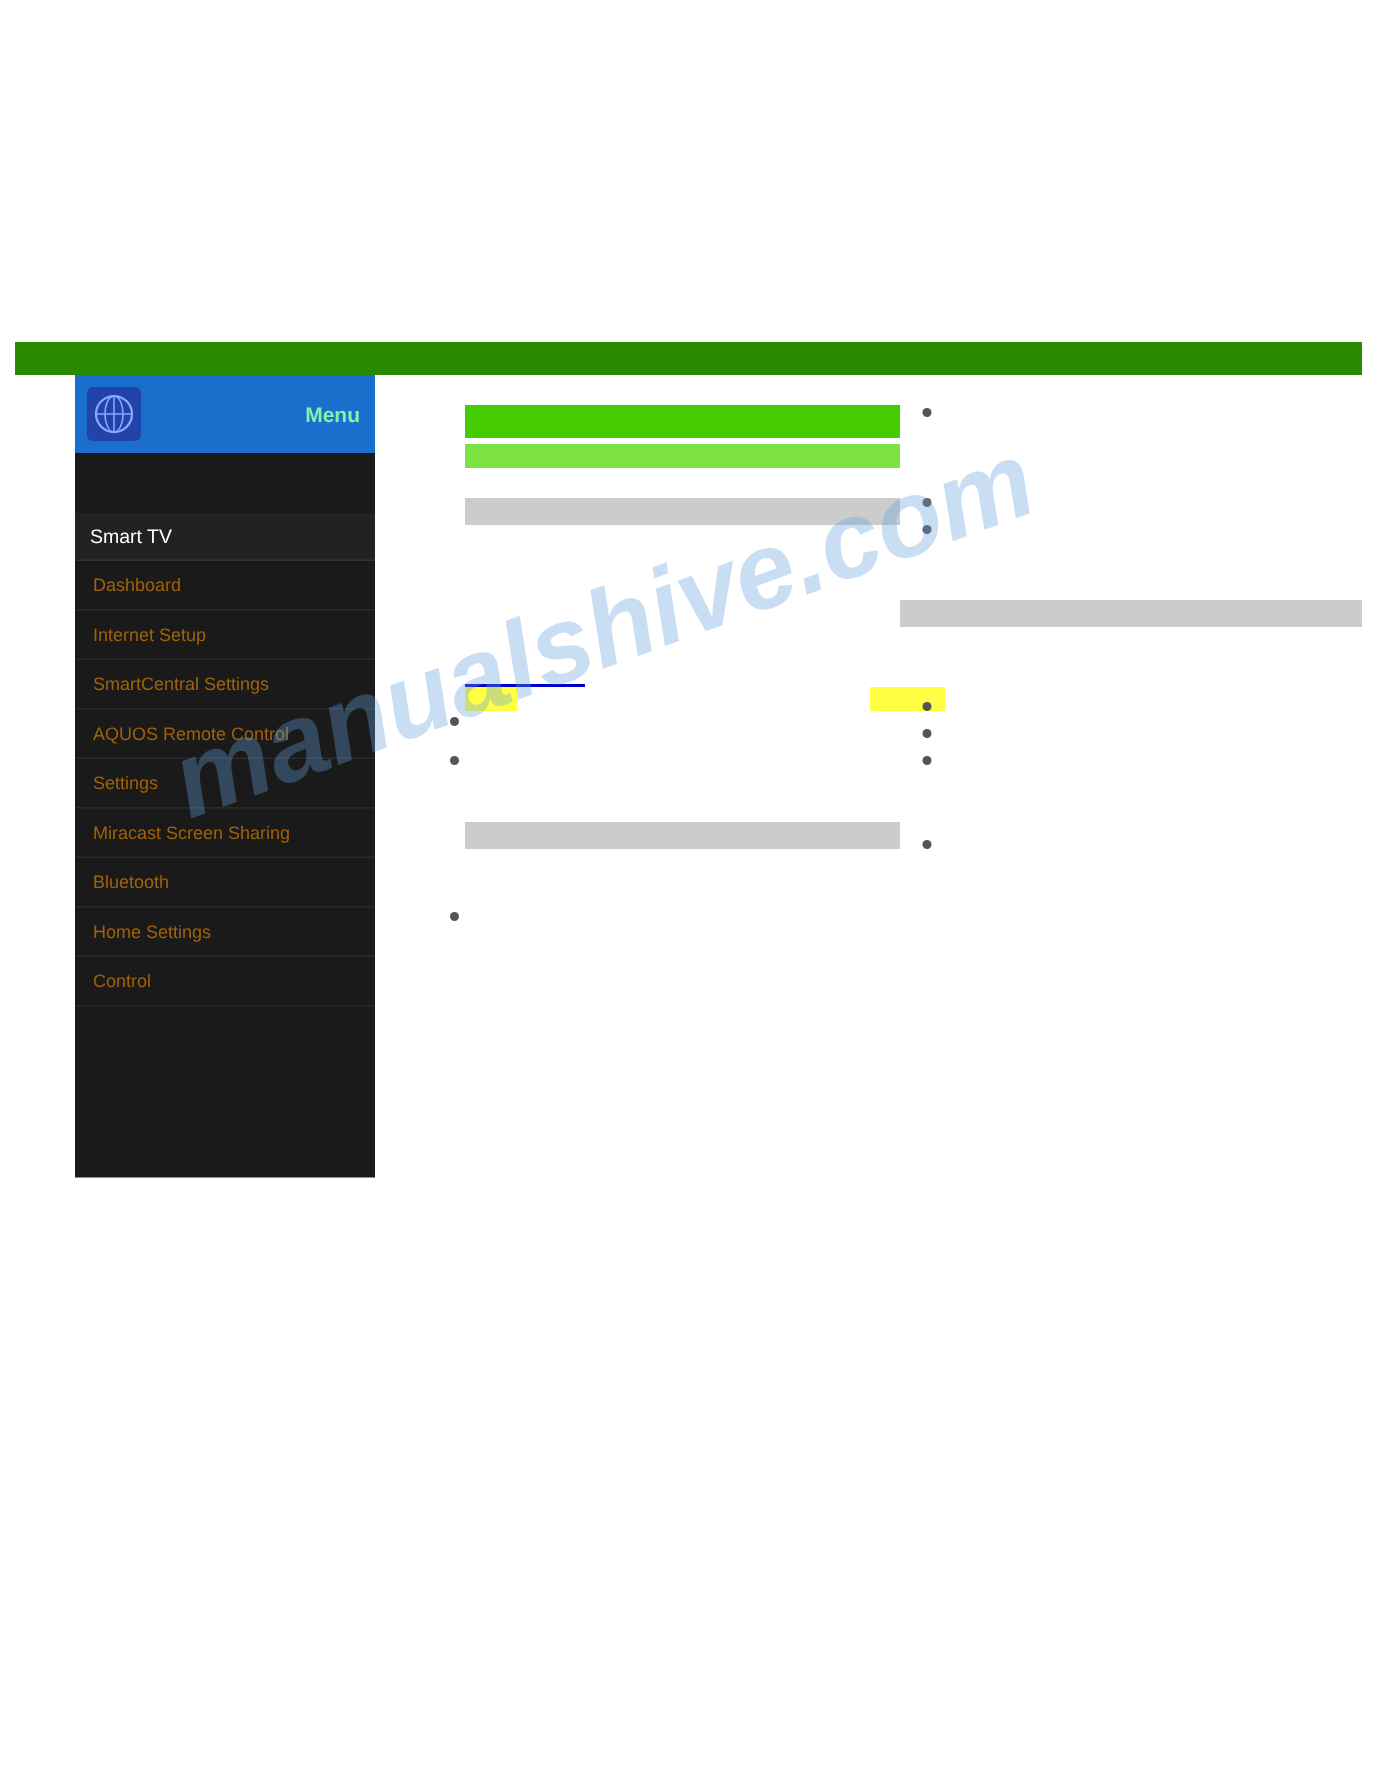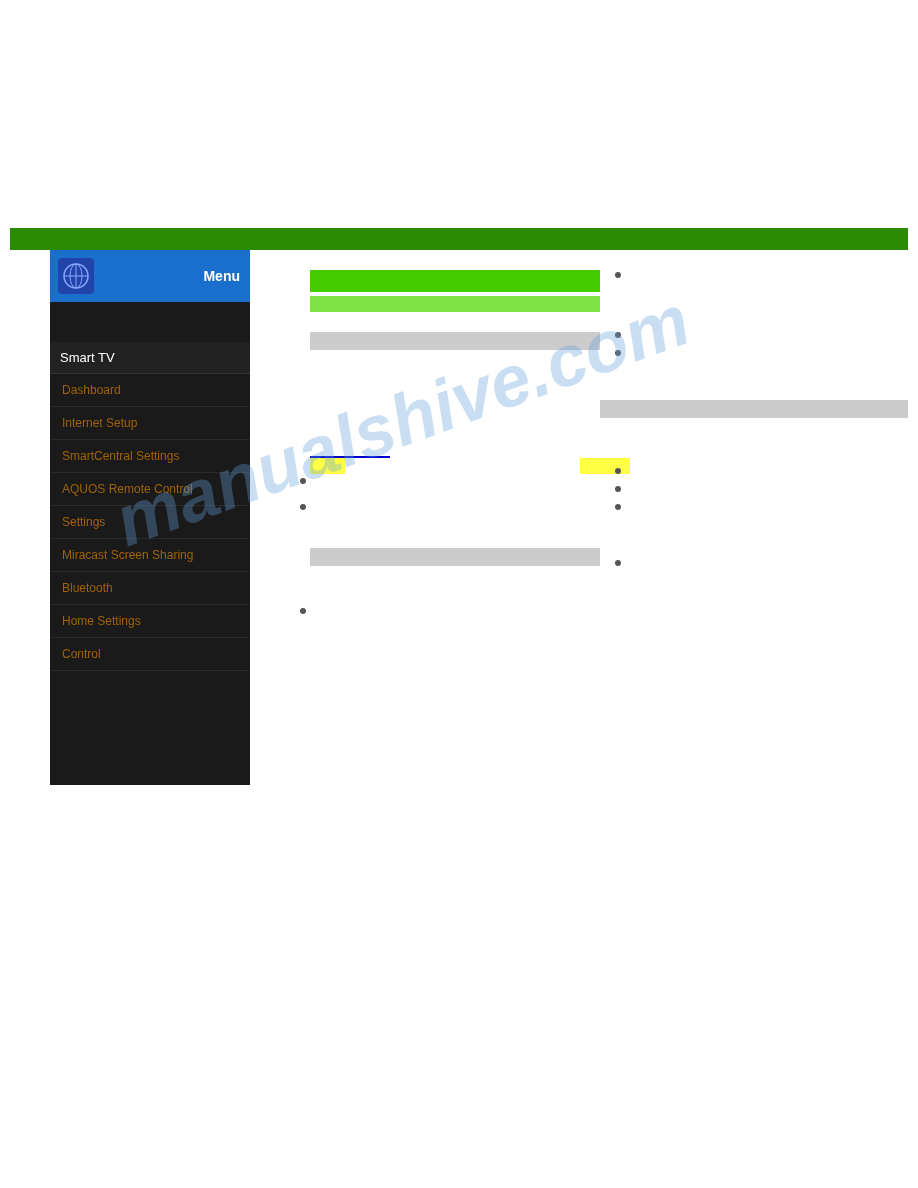--- a/index.html
+++ b/index.html
@@ -36,21 +36,21 @@
     .sidebar-header {
       background: #1a6ecc;
       padding: 8px 10px;
       display: flex;
       align-items: center;
       justify-content: flex-end;
       position: relative;
     }
 
     .sidebar-header .menu-label {
-      color: #ffffff;
+      color: #86efac;
       font-size: 14px;
       font-weight: bold;
       position: absolute;
       right: 10px;
       top: 50%;
       transform: translateY(-50%);
       margin-left: 32px;
     }
 
     .sidebar-icon {

